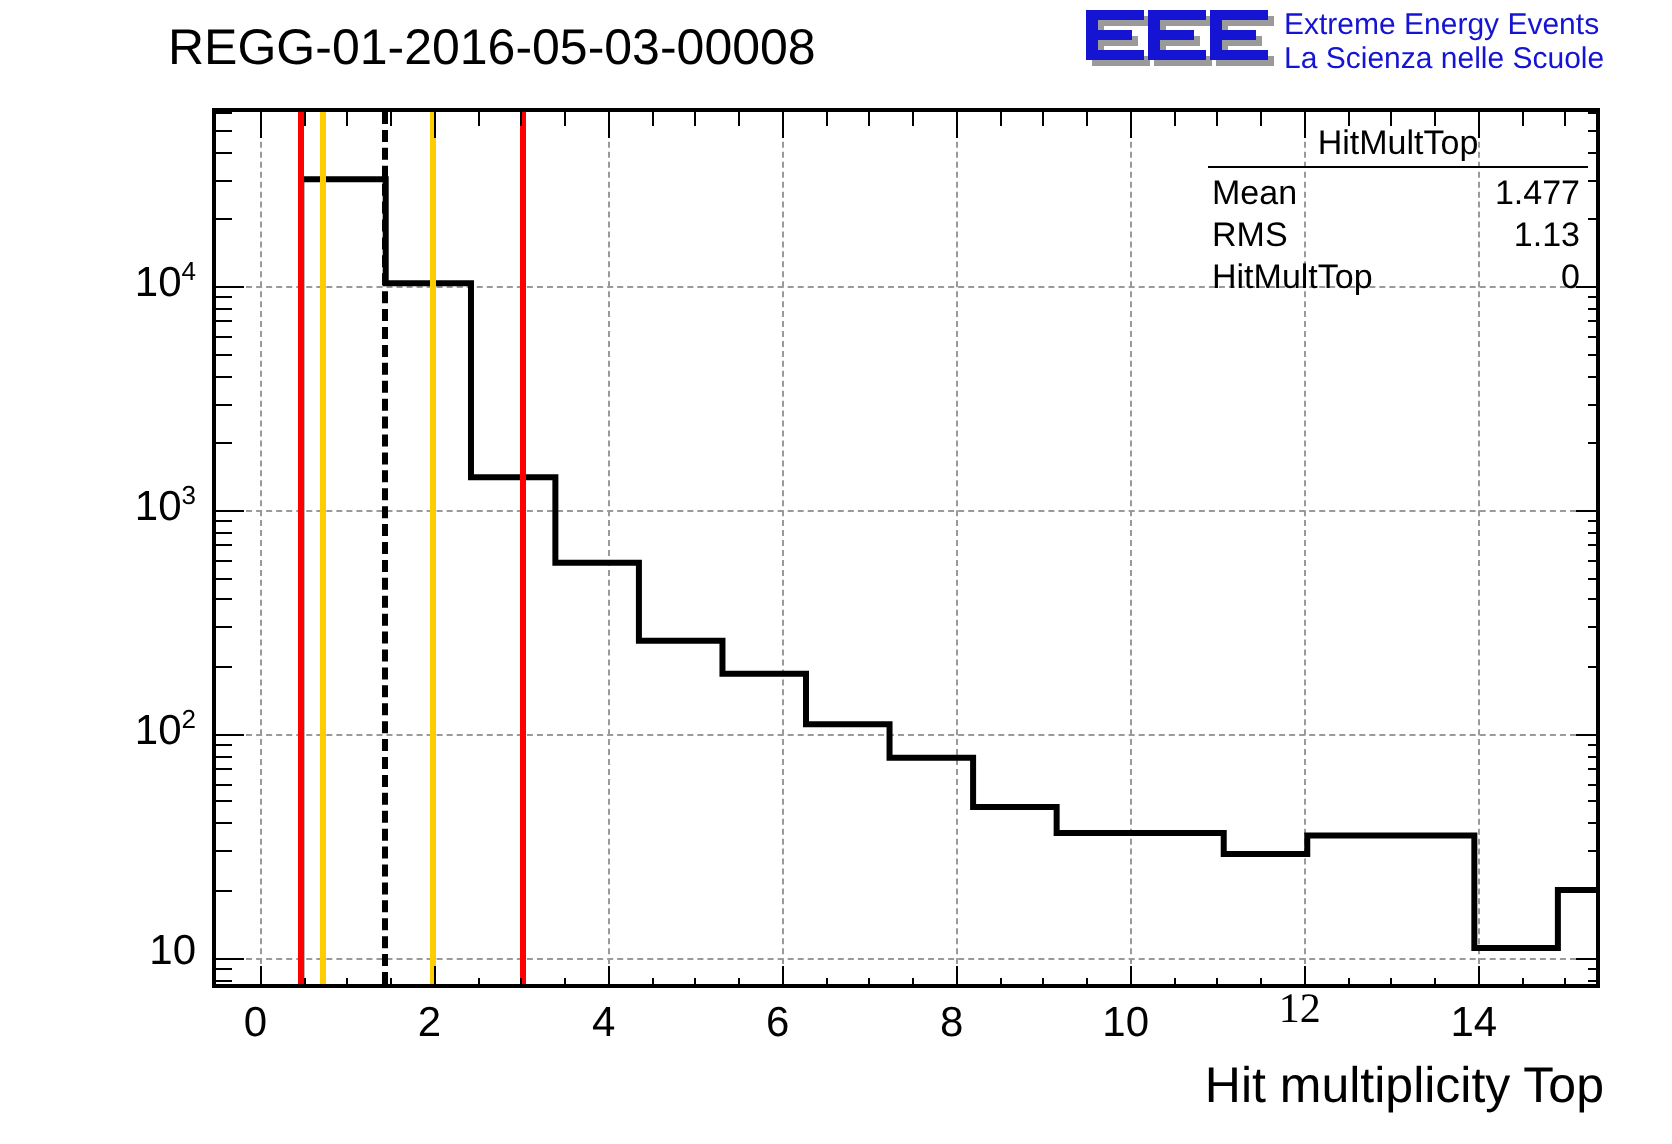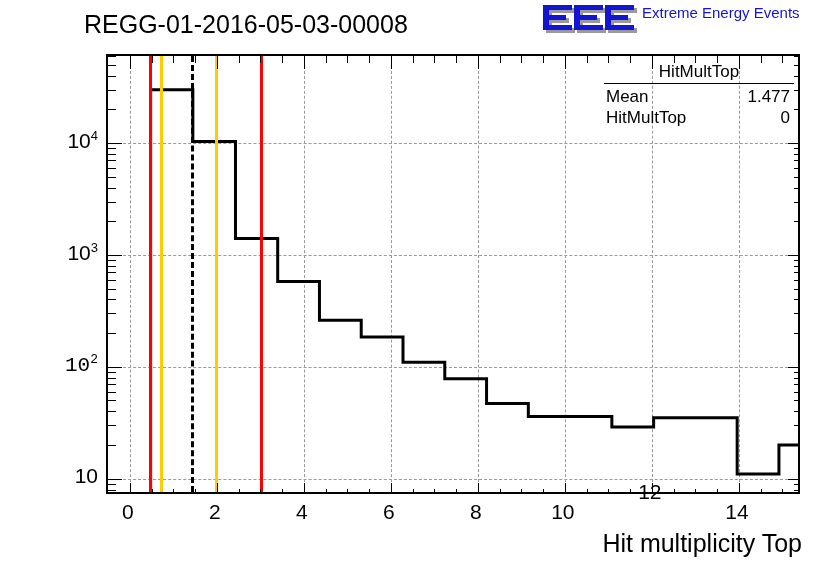--- a/index.html
+++ b/index.html
@@ -81,20 +81,21 @@
         <rect x="34" y="22" width="29" height="5"></rect>
         <rect x="65" y="2" width="29" height="5"></rect>
         <rect x="65" y="2" width="6" height="25"></rect>
         <rect x="65" y="12" width="23" height="5"></rect>
         <rect x="65" y="22" width="29" height="5"></rect>
       </g>
     </svg>
   </div>
   <div id="eee-text">
     <div class="eee-line">Extreme Energy Events</div>
+    <div class="eee-line">La Scienza nelle Scuole</div>
   </div>
 </div>
 
 <div id="frame">
   <div id="plotarea">
       <div class="gridv" style="left: 21.7555px;"></div>
       <div class="gridv" style="left: 108.777px;"></div>
       <div class="gridv" style="left: 195.799px;"></div>
       <div class="gridv" style="left: 282.821px;"></div>
       <div class="gridv" style="left: 369.843px;"></div>
@@ -250,32 +251,36 @@
 
 <div id="stats">
   <div id="stats-name">HitMultTop</div>
   <div id="stats-rule"></div>
   <div id="stats-rows">
       <div class="statrow">
         <span class="k">Mean</span>
         <span class="v">1.477</span>
       </div>
       <div class="statrow">
+        <span class="k">RMS</span>
+        <span class="v">1.13</span>
+      </div>
+      <div class="statrow">
         <span class="k">HitMultTop</span>
         <span class="v">0</span>
       </div>
     </div>
 </div>
 
 <div id="xaxis-title">Hit multiplicity Top</div>
 
 <div class="xlab" style="width: 60px; left: 97.7555px; top: 500px;">0</div>
 <div class="xlab" style="width: 60px; left: 184.777px; top: 500px;">2</div>
 <div class="xlab" style="width: 60px; left: 271.799px; top: 500px;">4</div>
 <div class="xlab" style="width: 60px; left: 358.821px; top: 500px;">6</div>
 <div class="xlab" style="width: 60px; left: 445.843px; top: 500px;">8</div>
 <div class="xlab" style="width: 60px; left: 532.865px; top: 500px;">10</div>
-<div class="xlab" style="width: 60px; left: 619.887px; top: 480px;">12</div>
+<div class="xlab" style="width: 60px; left: 619.887px; top: 492px; font-family: Liberation Serif, serif;">12</div>
 <div class="xlab" style="width: 60px; left: 706.909px; top: 500px;">14</div>
 <div class="ylab" style="width: 70px; left: 28px; top: 463.671px;"><span>10</span></div>
-<div class="ylab" style="width: 70px; left: 28px; top: 351.798px; font-family: Liberation Mono, monospace;"><span>10</span><sup>2</sup></div>
+<div class="ylab" style="width: 70px; left: 28px; top: 351.798px;"><span>10</span><sup>2</sup></div>
 <div class="ylab" style="width: 70px; left: 28px; top: 239.926px;"><span>10</span><sup>3</sup></div>
 <div class="ylab" style="width: 70px; left: 28px; top: 128.054px;"><span>10</span><sup>4</sup></div>
 
 </body></html>

